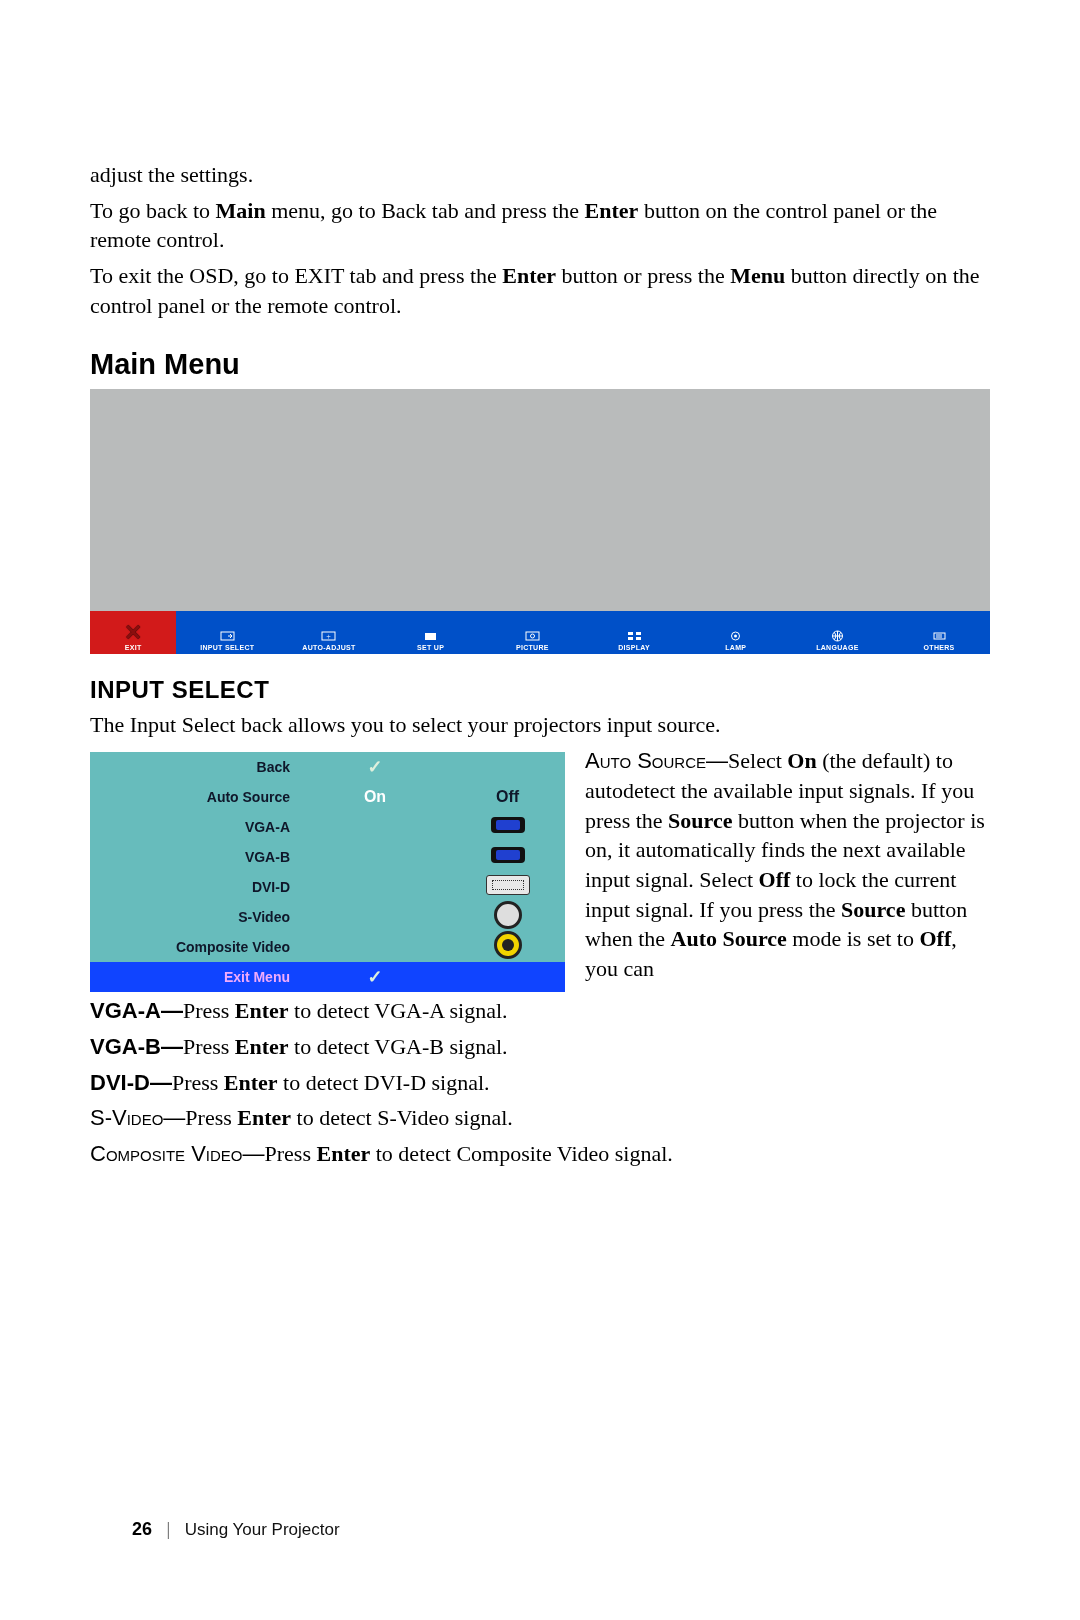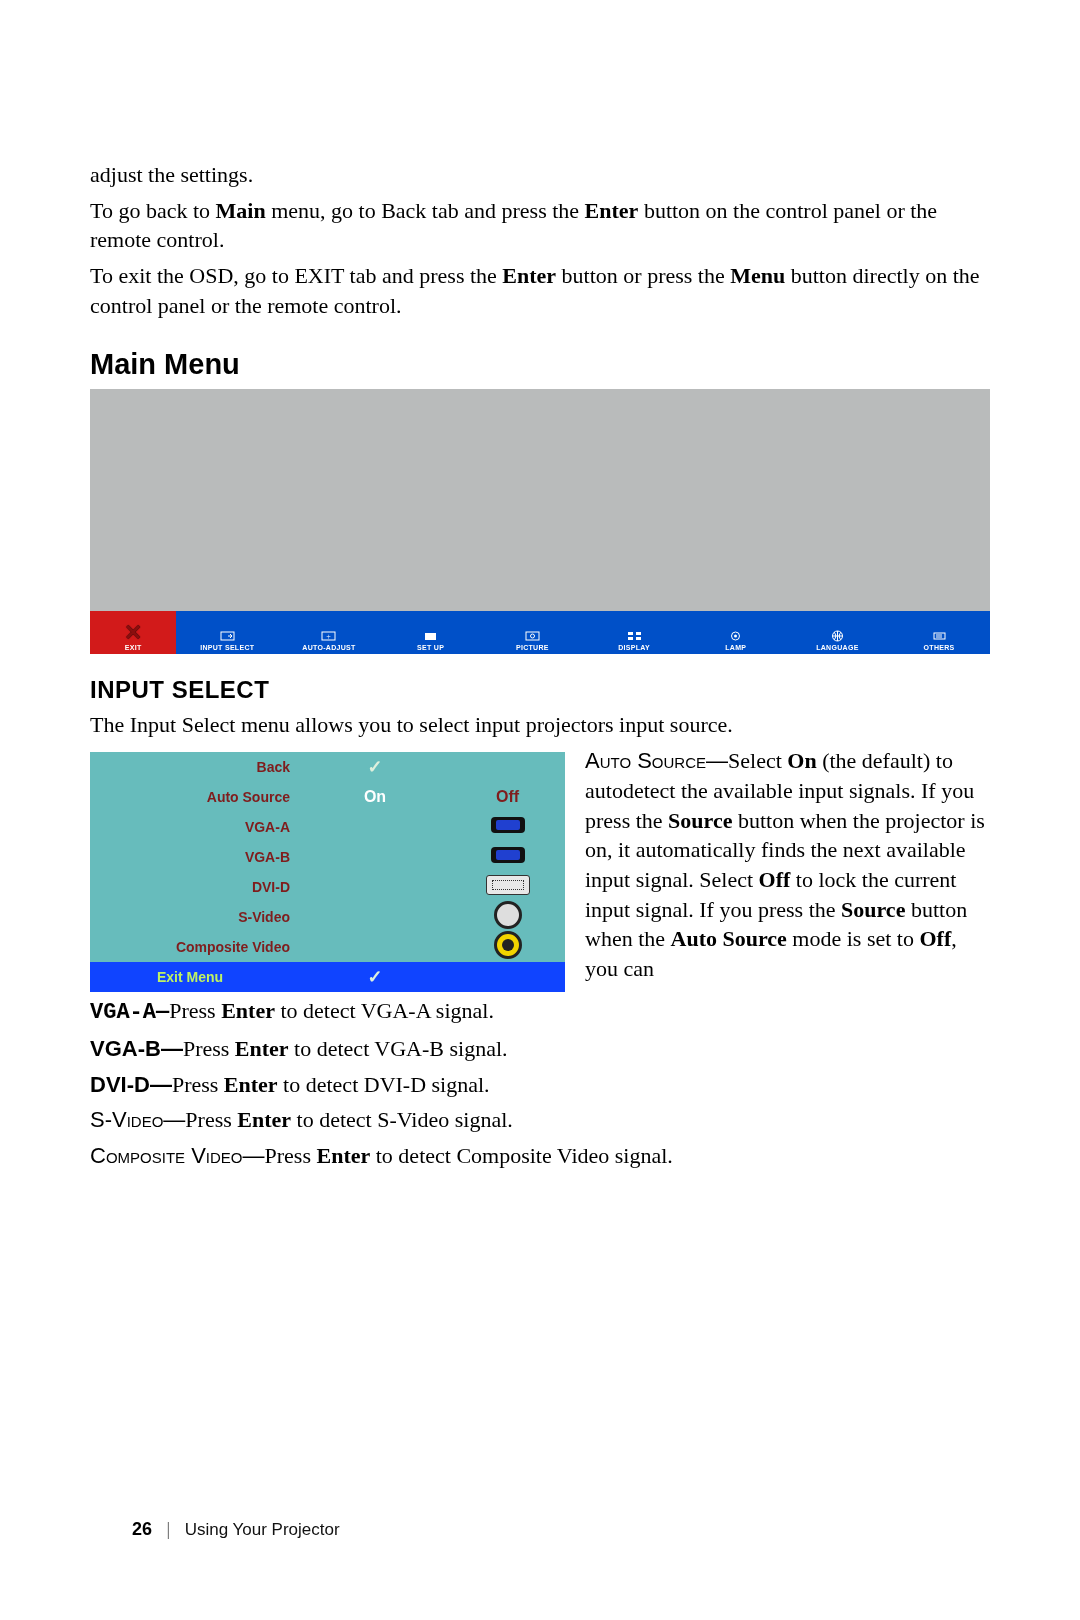--- a/index.html
+++ b/index.html
@@ -15,24 +15,24 @@
   .tab .icon{width:15px;height:12px;margin-bottom:2px;}
   .tab .icon svg{display:block;}
   .tab .lbl{color:#fff;font-family:Arial,Helvetica,sans-serif;font-size:7px;font-weight:bold;letter-spacing:0.3px;}
   .exit .x{color:#8a0e0e;font-weight:900;font-size:22px;line-height:1;margin-bottom:0px;text-shadow:0 0 1px #000;}
   .input-figure{width:475px;background:#67bcbc;margin-top:6px;font-family:Arial,Helvetica,sans-serif;font-weight:bold;}
   .row{display:flex;align-items:center;height:30px;}
   .row .label{width:200px;text-align:right;padding-right:10px;font-size:14px;}
   .row .c1{width:150px;text-align:center;}
   .row .c2{flex:1;text-align:center;}
   .check{color:#dff0dd;font-size:18px;}
-  .blue{color:#7f1d1d;}
+  .blue{color:#0f172a;}
   .white{color:#fff;}
   .exit-row{background:#1044ff;height:30px;display:flex;align-items:center;}
-  .exit-row .label{color:#bef264;text-align:center;}
+  .exit-row .label{color:#f0abfc;}
   .port{display:inline-block;width:34px;height:16px;border-radius:4px;background:#111;position:relative;}
   .port.vga::after{content:"";position:absolute;left:5px;right:5px;top:3px;bottom:3px;background:#2040d0;border-radius:2px;}
   .port.dvi{width:42px;height:18px;background:#e8e8e8;border:1px solid #333;border-radius:3px;}
   .port.dvi::after{content:"";position:absolute;left:5px;right:5px;top:4px;bottom:4px;border:1px dotted #333;}
   .port.sv{width:22px;height:22px;border-radius:50%;background:#dedede;border:3px solid #222;}
   .port.comp{width:22px;height:22px;border-radius:50%;background:#f2d400;border:3px solid #222;position:relative;}
   .port.comp::after{content:"";position:absolute;left:5px;top:5px;right:5px;bottom:5px;border-radius:50%;background:#222;}
   .float-layout{overflow:hidden;}
   .float-layout .input-figure{float:left;margin-right:20px;margin-bottom:4px;}
   .serif{font-family:Georgia,'Times New Roman',serif;font-weight:normal;}
@@ -136,21 +136,21 @@
               <line x1="4" y1="5" x2="10" y2="5" stroke="#fff"></line>
               <line x1="4" y1="7" x2="10" y2="7" stroke="#fff"></line>
             </svg>
           </div>
         <div class="lbl">OTHERS</div>
       </div>
     </div>
   </div>
 
   <div class="h2b">INPUT SELECT</div>
-  <p>The Input Select menu allows you to select input projectors input source.</p>
+  <p>The Input Select back allows you to select your projectors input source.</p>
 
   <div class="float-layout">
     <div class="input-figure">
       <div class="row">
         <div class="label blue">Back</div>
         <div class="c1"><span class="check">✓</span></div>
         <div class="c2"></div>
       </div>
       <div class="row">
         <div class="label blue">Auto Source</div>
@@ -189,21 +189,21 @@
       </div>
     </div>
 
     <p class="serif" style="font-size:22px;line-height:1.35;">
       <span class="sc">Auto Source—</span><span>Select </span><b>On</b><span> (the default) to autodetect the available input signals. If you press the </span><b>Source</b><span> button when the projector is on, it automatically finds the next available input signal. Select </span><b>Off</b><span> to lock the current input signal. If you press the </span><b>Source</b><span> button when the </span><b>Auto Source</b><span> mode is set to </span><b>Off</b><span>, you can </span>
     </p>
   </div>
 
 
   <p>
-    <b style="font-family:Liberation Mono, monospace;">VGA-A—</b><span>Press </span><b>Enter</b><span> to detect VGA-A signal.</span>
+    <b style="font-family:Liberation Sans, sans-serif;">VGA-A—</b><span>Press </span><b>Enter</b><span> to detect VGA-A signal.</span>
   </p>
   <p>
     <b style="font-family:Arial,Helvetica,sans-serif;margin-top:35px;">VGA-B—</b><span>Press </span><b>Enter</b><span> to detect VGA-B signal.</span>
   </p>
   <p>
     <b style="font-family:Arial,Helvetica,sans-serif;">DVI-D—</b><span>Press </span><b>Enter</b><span> to detect DVI-D signal.</span>
   </p>
   <p>
     <span class="sc">S-Video—</span><span>Press </span><b>Enter</b><span> to detect S-Video signal.</span>
   </p>

